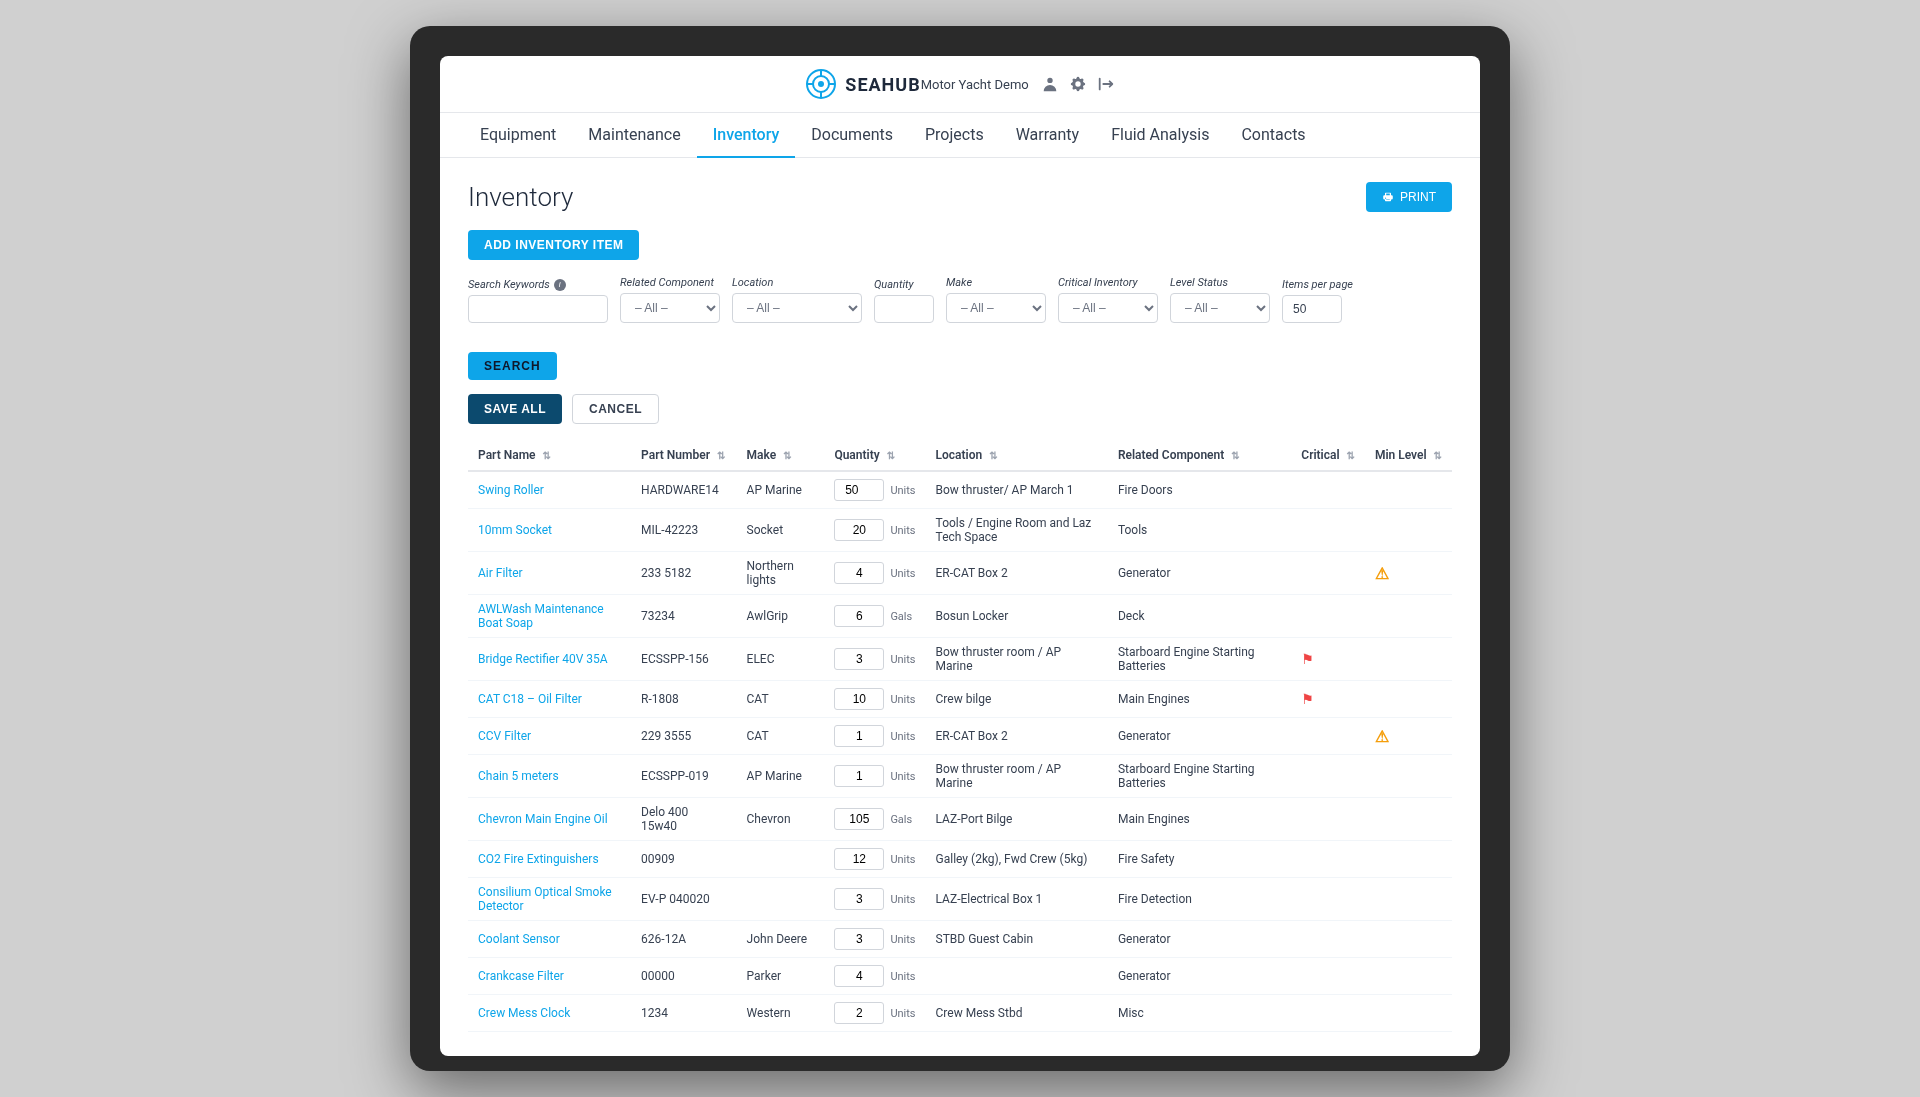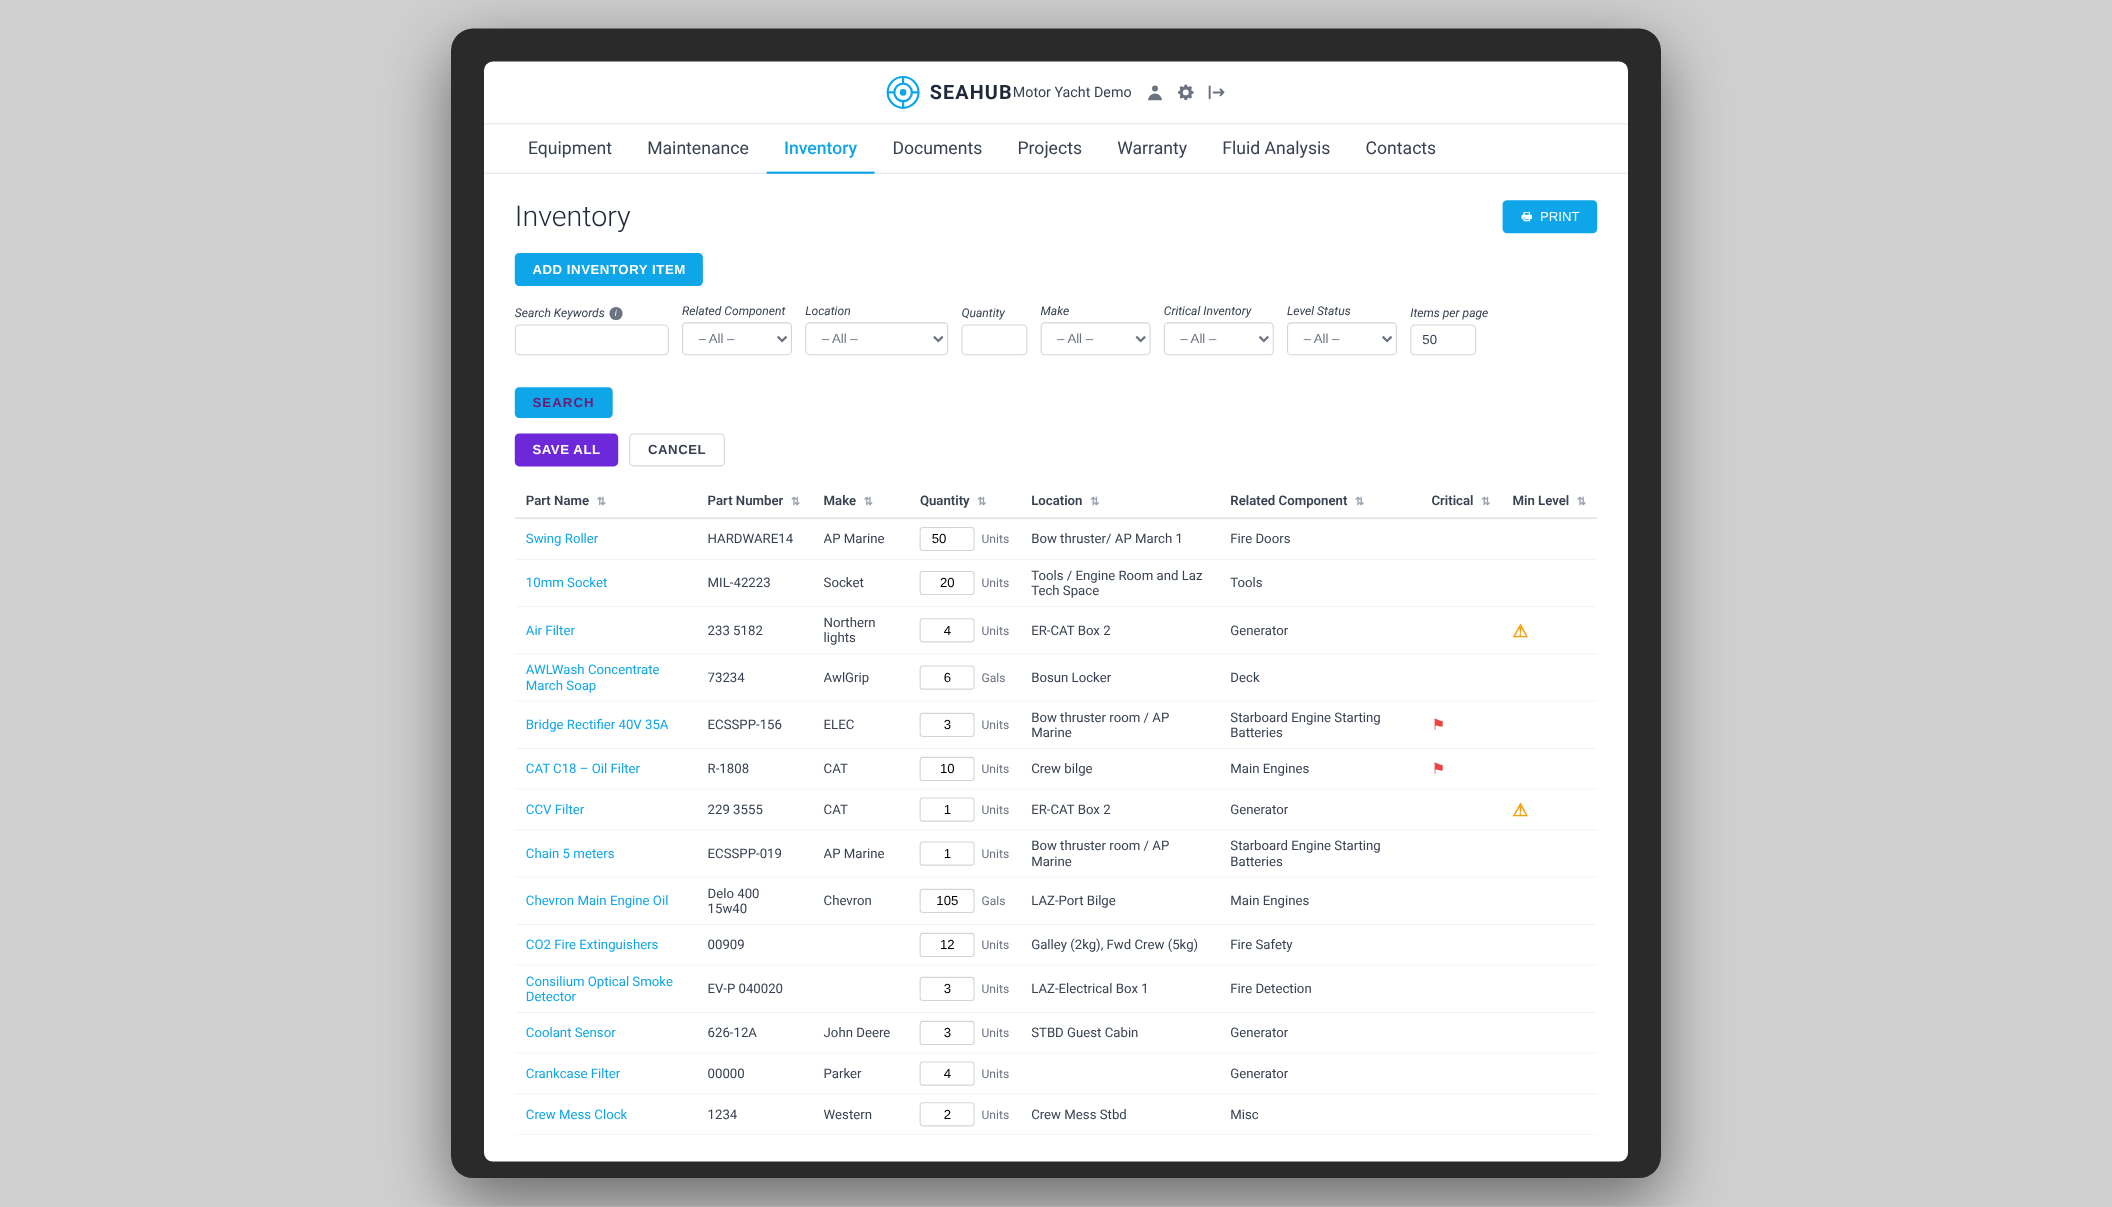--- a/index.html
+++ b/index.html
@@ -176,38 +176,38 @@
       border-radius: 4px;
       font-size: 12px;
       color: #6b7280;
       background: white;
       min-width: 100px;
     }
     .filter-qty { width: 60px; }
 
     .search-btn {
       background: #0ea5e9;
-      color: #701a75;
+      color: #0f172a;
       border: none;
       padding: 7px 16px;
       border-radius: 4px;
       font-size: 12px;
       font-weight: 700;
       cursor: pointer;
       letter-spacing: 1px;
     }
 
     
     .action-btns {
       display: flex;
       gap: 10px;
       margin-bottom: 16px;
     }
     .save-all-btn {
-      background: #6d28d9;
+      background: #0c4a6e;
       color: white;
       border: none;
       padding: 7px 16px;
       border-radius: 4px;
       font-size: 12px;
       font-weight: 600;
       cursor: pointer;
       letter-spacing: 0.5px;
     }
     .cancel-btn {
@@ -454,21 +454,21 @@
                     <input type="text" class="qty-input" value="4" style="">
                     <span class="units-label">Units</span>
                   </div>
                 </td>
                 <td>ER-CAT Box 2</td>
                 <td>Generator</td>
                 <td></td>
                 <td><span style="color:#f59e0b;font-size:16px;font-weight:bold;">⚠</span></td>
               </tr>
               <tr>
-                <td><a class="part-link" href="#">AWLWash Concentrate March Soap</a></td>
+                <td><a class="part-link" href="#">AWLWash Maintenance Boat Soap</a></td>
                 <td>73234</td>
                 <td>AwlGrip</td>
                 <td>
                   <div class="qty-cell">
                     <input type="text" class="qty-input" value="6" style="">
                     <span class="units-label">Gals</span>
                   </div>
                 </td>
                 <td>Bosun Locker</td>
                 <td>Deck</td>

